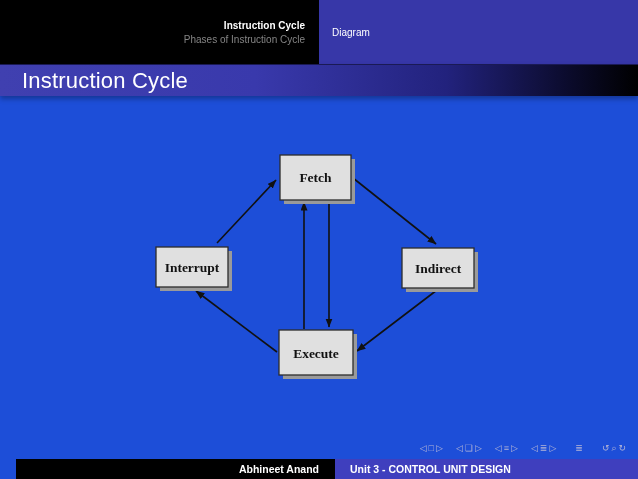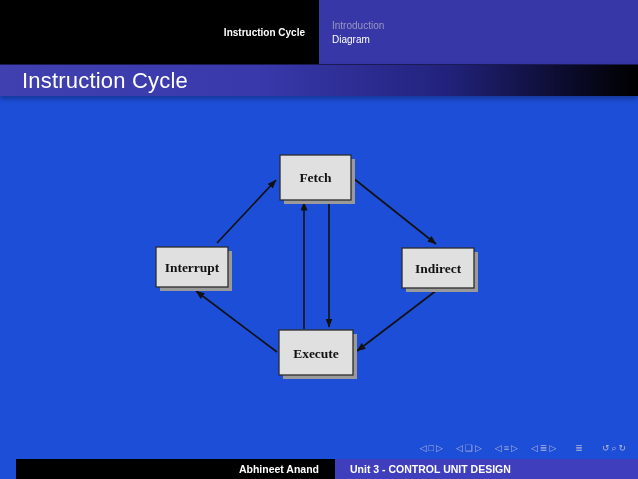--- a/index.html
+++ b/index.html
@@ -70,23 +70,23 @@
   }
 </style>
 </head>
 <body>
 
 <div class="slide">
 
   <div class="header">
     <div class="header-left">
       <div class="sec-title">Instruction Cycle</div>
+      <div class="sec-sub">Phases of Instruction Cycle</div>
     </div>
     <div class="header-right">
-      <div class="menu-item">Introduction</div>
       <div class="menu-item active">Diagram</div>
     </div>
   </div>
 
   <div class="frametitle">
     <span class="ft-text">Instruction Cycle</span>
   </div>
 
   <svg class="diagram-svg" width="360" height="260" viewBox="0 0 360 260">
     <defs>

